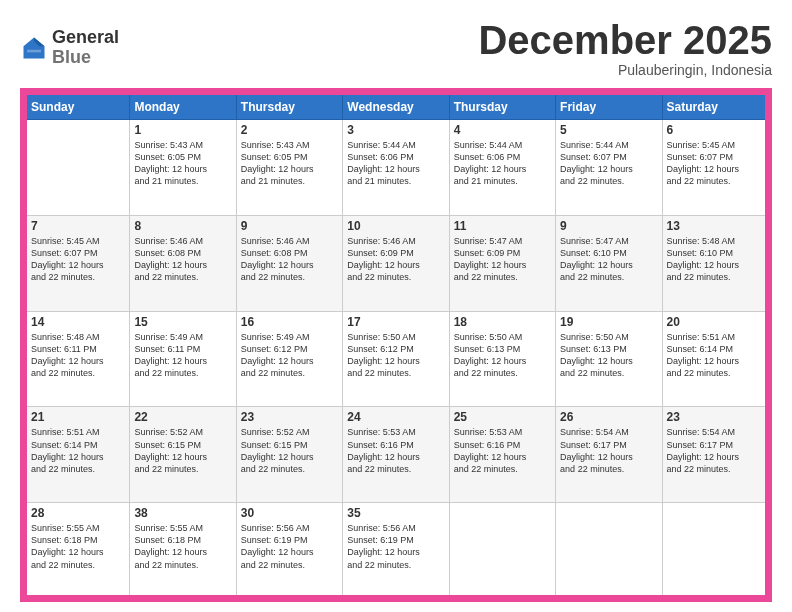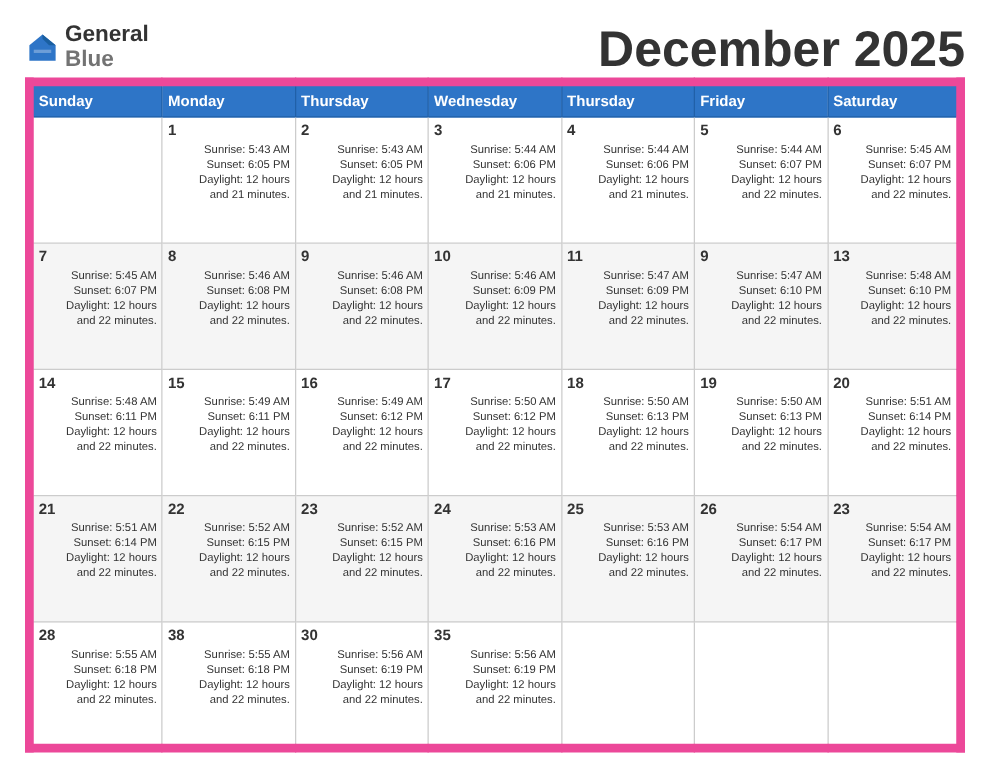--- a/index.html
+++ b/index.html
@@ -13,21 +13,22 @@
     .page {
       width: 792px;
       height: 612px;
       padding: 18px 20px 10px 20px;
       display: flex;
       flex-direction: column;
     }
     .header {
       display: flex;
       justify-content: space-between;
-      align-items: flex-start;
+      align-items: center;
+      margin-bottom: 10px;
     }
     .logo {
       display: flex;
       align-items: center;
     }
     .logo-text {
       font-size: 18px;
       font-weight: bold;
       line-height: 1.1;
     }
@@ -78,21 +79,20 @@
     .day-number {
       font-size: 12px;
       font-weight: bold;
       display: block;
       margin-bottom: 2px;
     }
     .day-info {
       font-size: 9px;
       line-height: 1.35;
       color: #333;
-      text-align: right;
     }
     .empty-cell {
       background: #fff;
     }
     .row-shaded td {
       background-color: #f5f5f5;
     }
   </style>
 </head>
 <body>
@@ -105,20 +105,21 @@
         <polygon points="16,4 28,14 22,14 16,8" fill="#1a5fa0"></polygon>
         <rect x="8" y="18" width="16" height="3" fill="#fff" opacity="0.3"></rect>
       </svg>
       <div class="logo-text">
         <span class="logo-general">General</span><br>
         <span class="logo-blue">Blue</span>
       </div>
     </div>
     <div class="title-block">
       <div class="month-title">December 2025</div>
+      <div class="location">Pulauberingin, Indonesia</div>
     </div>
   </div>
 
   <table class="calendar">
     <thead>
       <tr>
         <th>Sunday</th>
         <th>Monday</th>
         <th>Thursday</th>
         <th>Wednesday</th>

